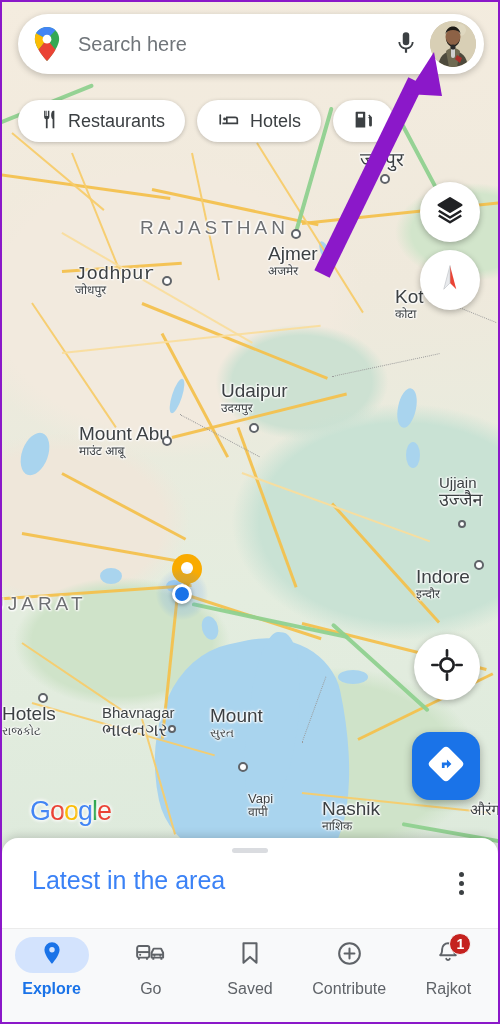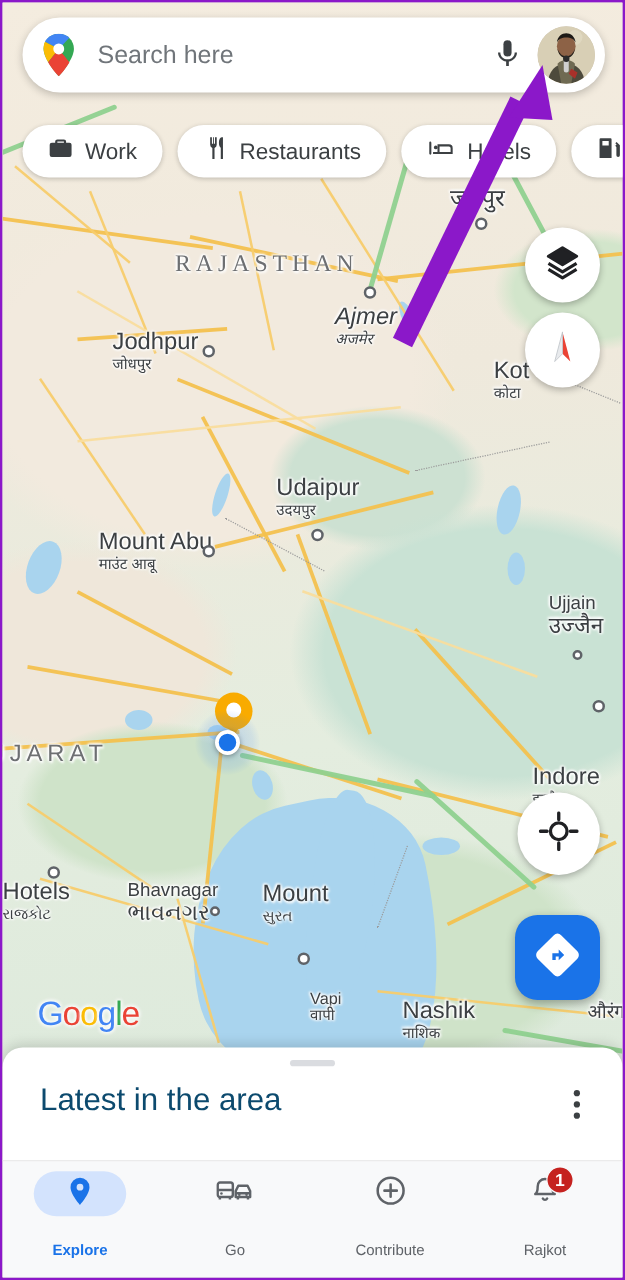--- a/index.html
+++ b/index.html
@@ -167,21 +167,21 @@
     position: absolute; left: 0; right: 0; bottom: 94px; height: 90px;
     background: #fff; border-radius: 16px 16px 0 0;
     box-shadow: 0 -2px 10px rgba(0,0,0,.16);
   }
   .sheet-handle {
     position: absolute; left: 50%; transform: translateX(-50%); top: 10px;
     width: 36px; height: 5px; border-radius: 3px; background: #dadce0;
     cursor: grab;
   }
   .sheet-title {
-    position: absolute; left: 30px; top: 28px; font-size: 25px; color: #0c4a6e;
+    position: absolute; left: 30px; top: 28px; font-size: 25px; color: #3b82f6;
   }
   .sheet-more {
     position: absolute; right: 22px; top: 28px; width: 30px; height: 34px;
     display: flex; flex-direction: column; align-items: center;
     justify-content: center; gap: 4px; cursor: pointer;
   }
   .sheet-more span {
     width: 5px; height: 5px; border-radius: 50%; background: #3c4043; display: block;
   }
 
@@ -193,21 +193,21 @@
   }
   .navitem {
     flex: 1; display: flex; flex-direction: column; align-items: center;
     padding-top: 8px; cursor: pointer; position: relative;
   }
   .navicon-wrap {
     width: 74px; height: 36px; border-radius: 18px; display: flex;
     align-items: center; justify-content: center; position: relative;
   }
   .navitem.active .navicon-wrap { background: #d3e3fd; }
-  .navlabel { font-size: 12px; color: #5f6368; margin-top: 20px; }
+  .navlabel { font-size: 16px; color: #5f6368; margin-top: 7px; }
   .navitem.active .navlabel { color: #1a73e8; font-weight: bold; }
   .badge {
     position: absolute; top: -4px; right: 14px; min-width: 22px; height: 22px;
     border-radius: 11px; background: #c5221f; color: #fff; font-size: 14px;
     font-weight: bold; display: flex; align-items: center; justify-content: center;
     padding: 0 5px; border: 1.5px solid #f8f9fa;
   }
 </style>
 </head>
 <body>
@@ -264,31 +264,31 @@
     <div class="road green" style="left:190px;top:600px;width:160px;transform:rotate(12deg)"></div>
     <div class="road green" style="left:330px;top:620px;width:130px;transform:rotate(42deg)"></div>
     <div class="road green" style="left:400px;top:820px;width:110px;transform:rotate(10deg)"></div>
 
     <div class="road dotted" style="left:330px;top:374px;width:110px;transform:rotate(-12deg)"></div>
     <div class="road dotted" style="left:420px;top:290px;width:80px;transform:rotate(22deg)"></div>
     <div class="road dotted" style="left:178px;top:412px;width:90px;transform:rotate(28deg)"></div>
     <div class="road dotted" style="left:300px;top:740px;width:70px;transform:rotate(-70deg)"></div>
 
     <div id="state-labels">
-        <div class="map-label state" style="left: 138px; top: 200px; font-family: Liberation Serif, serif;">RAJASTHAN</div>
+        <div class="map-label state" style="left: 138px; top: 216px;">RAJASTHAN</div>
         <div class="map-label state" style="left: -12px; top: 592px;">UJARAT</div>
       </div>
 
     <div id="city-labels">
-        <div class="map-label city" style="left: 88px; top: 262px;">
+        <div class="map-label city" style="left: 73px; top: 262px; font-family: Liberation Mono, monospace;">
           <span class="en">Jodhpur</span>
           <span class="loc">जोधपुर</span>
         </div>
         <div class="citydot big" style="left: 160px; top: 274px;"></div>
-        <div class="map-label city" style="left: 266px; top: 242px; font-style: italic;">
+        <div class="map-label city" style="left: 266px; top: 242px;">
           <span class="en">Ajmer</span>
           <span class="loc">अजमेर</span>
         </div>
         <div class="citydot big" style="left: 289px; top: 227px;"></div>
         <div class="map-label city" style="left: 358px; top: 148px;">
           <span class="en">जयपुर</span>
         </div>
         <div class="citydot big" style="left: 378px; top: 172px;"></div>
         <div class="map-label city" style="left: 393px; top: 285px;">
           <span class="en">Kot</span>
@@ -302,21 +302,21 @@
         <div class="map-label city" style="left: 77px; top: 422px;">
           <span class="en">Mount Abu</span>
           <span class="loc">माउंट आबू</span>
         </div>
         <div class="citydot big" style="left: 160px; top: 434px;"></div>
         <div class="map-label city-sm" style="left: 437px; top: 473px;">
           <span class="en">Ujjain</span>
           <span class="loc">उज्जैन</span>
         </div>
         <div class="citydot" style="left: 456px; top: 518px;"></div>
-        <div class="map-label city" style="left: 424px; top: 565px; margin-top: 45px;">
+        <div class="map-label city" style="left: 414px; top: 565px;">
           <span class="en">Indore</span>
           <span class="loc">इन्दौर</span>
         </div>
         <div class="citydot big" style="left: 472px; top: 558px;"></div>
         <div class="map-label city" style="left: 0px; top: 702px;">
           <span class="en">Hotels</span>
           <span class="loc">રાજકોટ</span>
         </div>
         <div class="citydot big" style="left: 36px; top: 691px;"></div>
         <div class="map-label city-sm" style="left: 100px; top: 703px;">
@@ -389,26 +389,20 @@
           <circle cx="23" cy="26" r="2.6" fill="#2b2b2b"></circle>
           <path d="M27 34l5 3-2 5-5-4z" fill="#a8302a"></path>
         </g>
       </svg>
     </div>
   </div>
 
   <div class="chiprow" id="chiprow">
       <div class="chip">
         <span><svg viewBox="0 0 24 24" width="21" height="21" fill="#3c4043">
-            <path d="M9 4h6a2 2 0 0 1 2 2v1h3a2 2 0 0 1 2 2v9a2 2 0 0 1-2 2H4a2 2 0 0 1-2-2V9a2 2 0 0 1 2-2h3V6a2 2 0 0 1 2-2zm0 3h6V6H9v1z"></path>
-          </svg></span>
-        <span class="label">Work</span>
-      </div>
-      <div class="chip">
-        <span><svg viewBox="0 0 24 24" width="21" height="21" fill="#3c4043">
             <path d="M7 2v7a3 3 0 0 0 2 2.8V22h2V11.8A3 3 0 0 0 13 9V2h-1.6v6H10.4V2H9.6v6H8.6V2H7z"></path>
             <path d="M17.5 2c-1.4 0-2.5 2.2-2.5 5 0 2.2.7 4 1.7 4.6V22h2V2h-1.2z"></path>
           </svg></span>
         <span class="label">Restaurants</span>
       </div>
       <div class="chip">
         <span><svg viewBox="0 0 24 24" width="24" height="21" fill="none" stroke="#3c4043" stroke-width="1.9" stroke-linecap="round">
             <path d="M2 7v10"></path>
             <path d="M4.5 16.5h17V12a2.5 2.5 0 0 0-2.5-2.5h-9.5V16.5z" fill="none"></path>
             <circle cx="7" cy="11.4" r="1.7" fill="#3c4043" stroke="none"></circle>
@@ -496,20 +490,28 @@
               <path d="M13.5 10.4h10"></path>
               <circle cx="16" cy="11.4" r=".9" fill="#5f6368" stroke="none"></circle>
               <circle cx="21" cy="11.4" r=".9" fill="#5f6368" stroke="none"></circle>
               <path d="M2.5 13v1.8M9.5 13v1.8M15 13v1.8M22 13v1.8"></path>
             </svg></span>
         </div>
         <div class="navlabel">Go</div>
       </div>
       <div class="navitem">
         <div class="navicon-wrap">
+          <span style="color:#5f6368"><svg viewBox="0 0 24 24" width="26" height="26" fill="none" stroke="#5f6368" stroke-width="1.9" stroke-linejoin="round">
+              <path d="M6 3h12v18l-6-5.4L6 21z"></path>
+            </svg></span>
+        </div>
+        <div class="navlabel">Saved</div>
+      </div>
+      <div class="navitem">
+        <div class="navicon-wrap">
           <span style="color:#5f6368"><svg viewBox="0 0 24 24" width="27" height="27" fill="none" stroke="#5f6368" stroke-width="1.8">
               <circle cx="12" cy="12" r="9.2"></circle>
               <path d="M12 7.6v8.8M7.6 12h8.8" stroke-linecap="round"></path>
             </svg></span>
         </div>
         <div class="navlabel">Contribute</div>
       </div>
       <div class="navitem">
         <div class="navicon-wrap">
           <span style="color:#5f6368"><svg viewBox="0 0 24 24" width="26" height="26" fill="none" stroke="#5f6368" stroke-width="1.8" stroke-linejoin="round">

